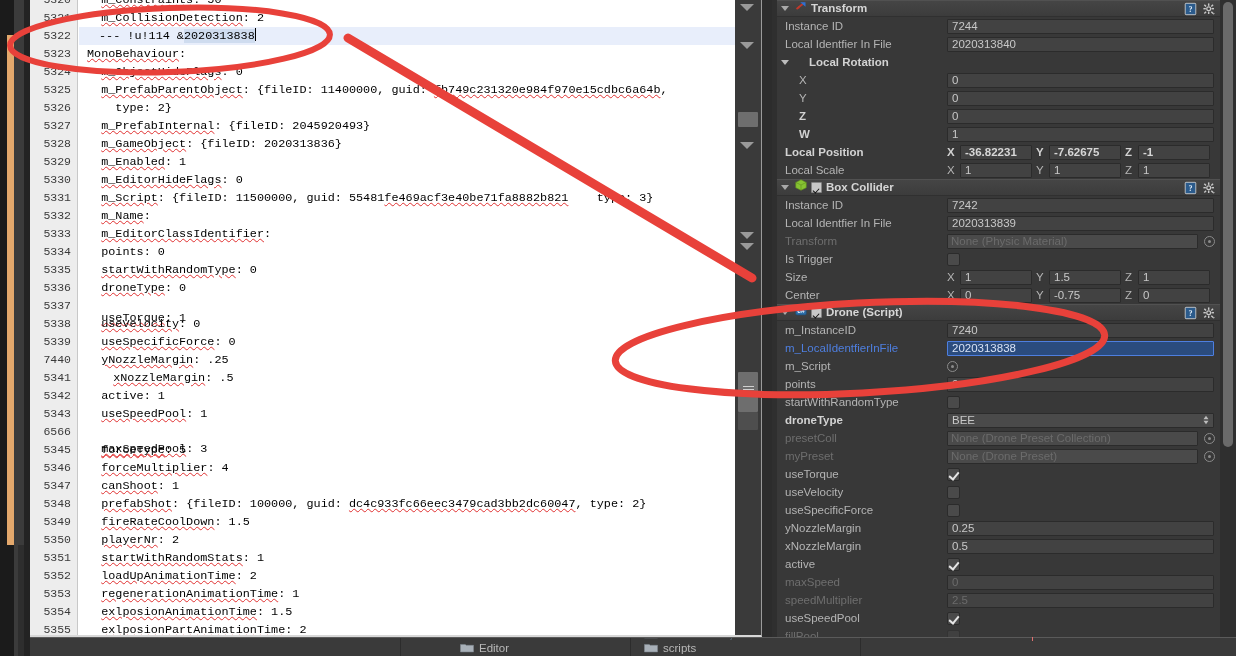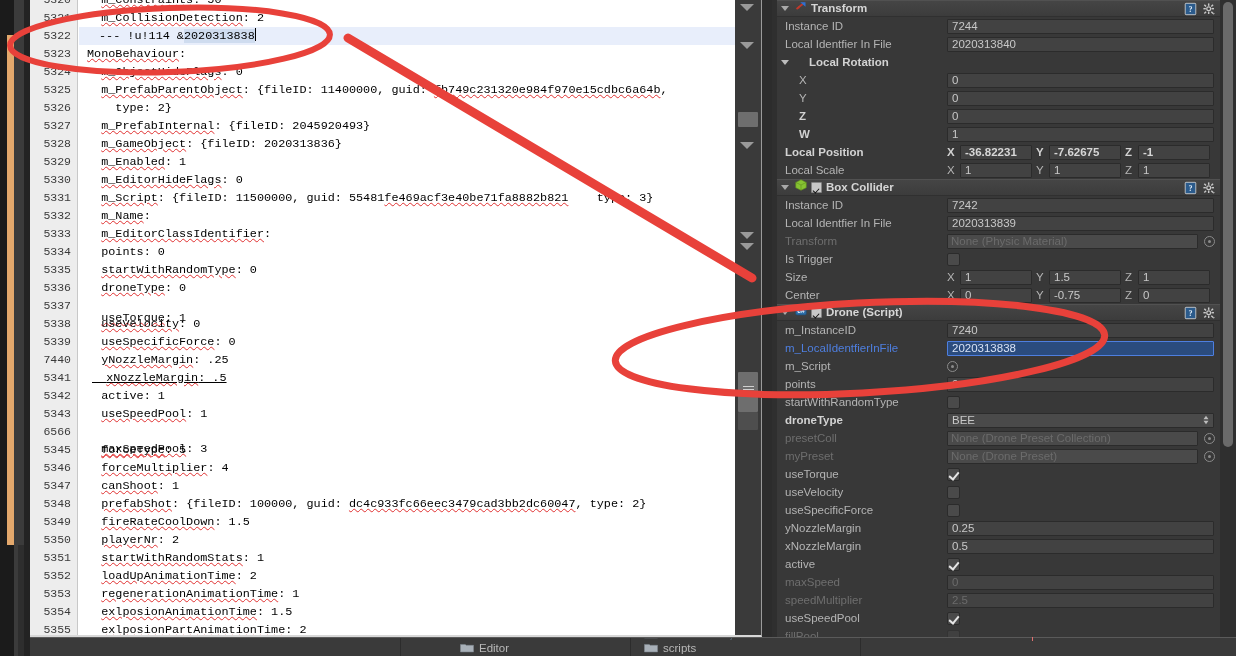--- a/index.html
+++ b/index.html
@@ -223,21 +223,21 @@
         <div class="cl" style="top: 189px; padding-left: 8px;">  <span class="sq">m_Script</span>: {fileID: 11500000, guid: 55481<span class="sq">fe469acf3e40be71fa8882b821</span>    type: 3}</div>
         <div class="cl" style="top: 207px; padding-left: 8px;">  <span class="sq">m_Name</span>:</div>
         <div class="cl" style="top: 225px; padding-left: 8px;">  <span class="sq">m_EditorClassIdentifier</span>:</div>
         <div class="cl" style="top: 243px; padding-left: 8px;">  points: 0</div>
         <div class="cl" style="top: 261px; padding-left: 8px;">  <span class="sq">startWithRandomType</span>: 0</div>
         <div class="cl" style="top: 279px; padding-left: 8px;">  <span class="sq">droneType</span>: 0</div>
         <div class="cl" style="top: 297px; padding-left: 8px; margin-top: 12px;">  <span class="sq">useTorque</span>: 1</div>
         <div class="cl" style="top: 315px; padding-left: 8px;">  <span class="sq">useVelocity</span>: 0</div>
         <div class="cl" style="top: 333px; padding-left: 8px;">  <span class="sq">useSpecificForce</span>: 0</div>
         <div class="cl" style="top: 351px; padding-left: 8px;">  <span class="sq">yNozzleMargin</span>: .25</div>
-        <div class="cl" style="top: 369px; padding-left: 13px; text-decoration: underline;">  <span class="sq">xNozzleMargin</span>: .5</div>
+        <div class="cl" style="top: 369px; padding-left: 20px;">  <span class="sq">xNozzleMargin</span>: .5</div>
         <div class="cl" style="top: 387px; padding-left: 8px;">  active: 1</div>
         <div class="cl" style="top: 405px; padding-left: 8px;">  <span class="sq">useSpeedPool</span>: 1</div>
         <div class="cl" style="top: 423px; padding-left: 8px; margin-top: 17px;">  <span class="sq">maxSpeedPool</span>: 3</div>
         <div class="cl" style="top: 441px; padding-left: 8px;">  <span class="sq">forceType</span>: 5</div>
         <div class="cl" style="top: 459px; padding-left: 8px;">  <span class="sq">forceMultiplier</span>: 4</div>
         <div class="cl" style="top: 477px; padding-left: 8px;">  <span class="sq">canShoot</span>: 1</div>
         <div class="cl" style="top: 495px; padding-left: 8px;">  <span class="sq">prefabShot</span>: {fileID: 100000, guid: <span class="sq">dc4c933fc66eec3479cad3bb2dc60047</span>, type: 2}</div>
         <div class="cl" style="top: 513px; padding-left: 8px;">  <span class="sq">fireRateCoolDown</span>: 1.5</div>
         <div class="cl" style="top: 531px; padding-left: 8px;">  <span class="sq">playerNr</span>: 2</div>
         <div class="cl" style="top: 549px; padding-left: 8px;">  <span class="sq">startWithRandomStats</span>: 1</div>

